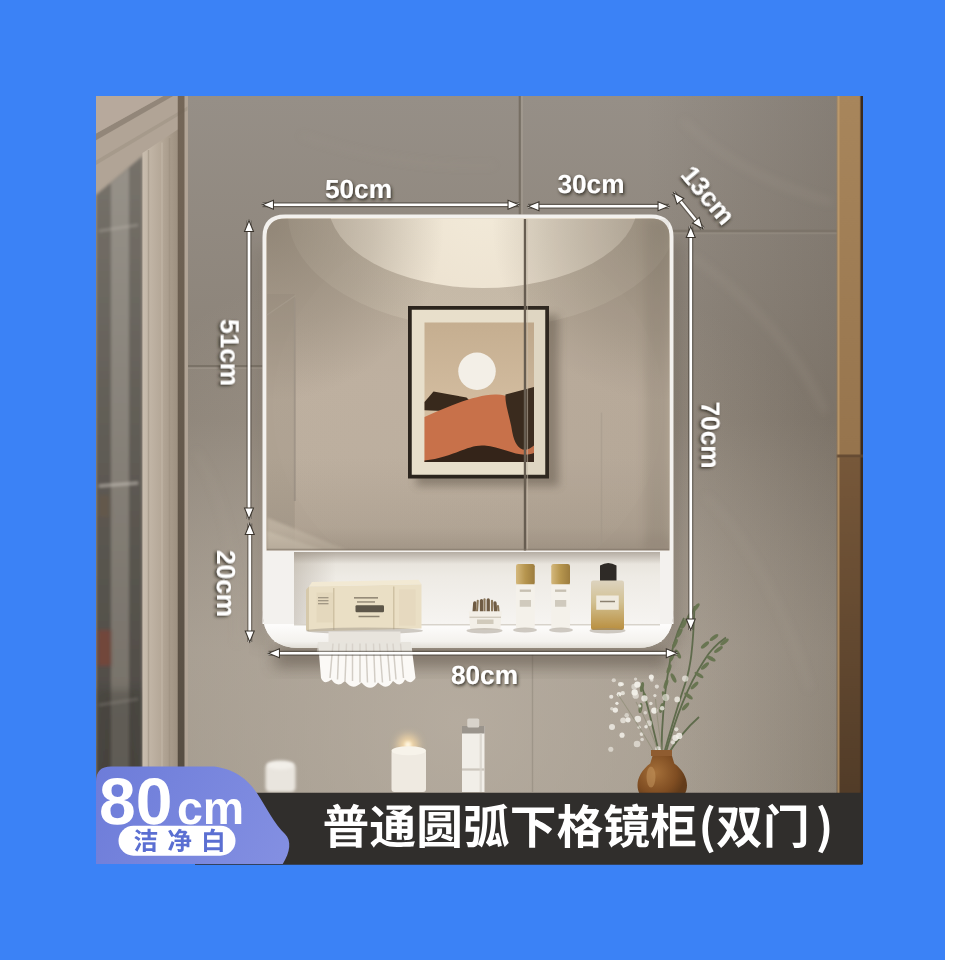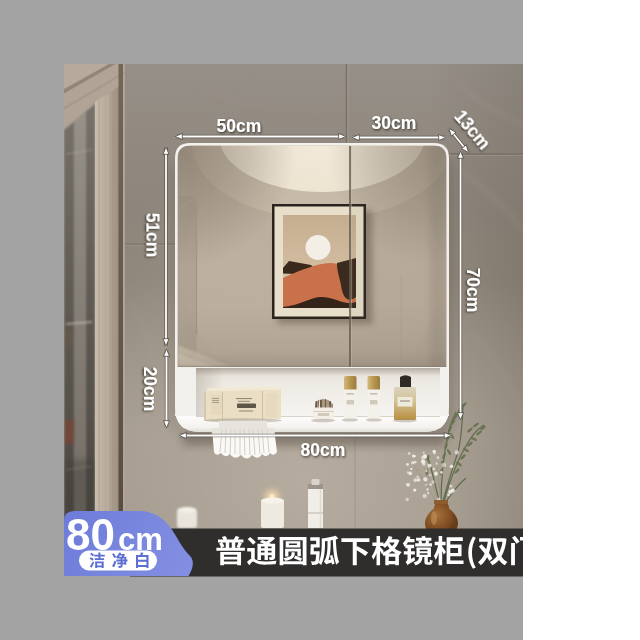--- a/index.html
+++ b/index.html
@@ -1,15 +1,15 @@
 <!DOCTYPE html>
 <html><head><meta charset="utf-8">
 <style>
 html,body{margin:0;padding:0;background:#fff}
-#page{position:relative;width:523px;height:640px;background:#a3a3a3;overflow:hidden;font-family:"Liberation Sans",sans-serif}
+#page{position:relative;width:630px;height:640px;background:#3b82f6;overflow:hidden;font-family:"Liberation Sans",sans-serif}
 </style></head>
 <body>
 <div id="page">
 <svg width="640" height="640" viewBox="0 0 640 640" font-family="Liberation Sans,sans-serif">
 <defs>
 <linearGradient id="wallg" x1="0" y1="64" x2="0" y2="576" gradientUnits="userSpaceOnUse">
  <stop offset="0" stop-color="#968f87"></stop>
           <stop offset="0.42" stop-color="#8a8176"></stop>
  <stop offset="0.72" stop-color="#9e9589"></stop>
           <stop offset="1" stop-color="#9a9285"></stop>

